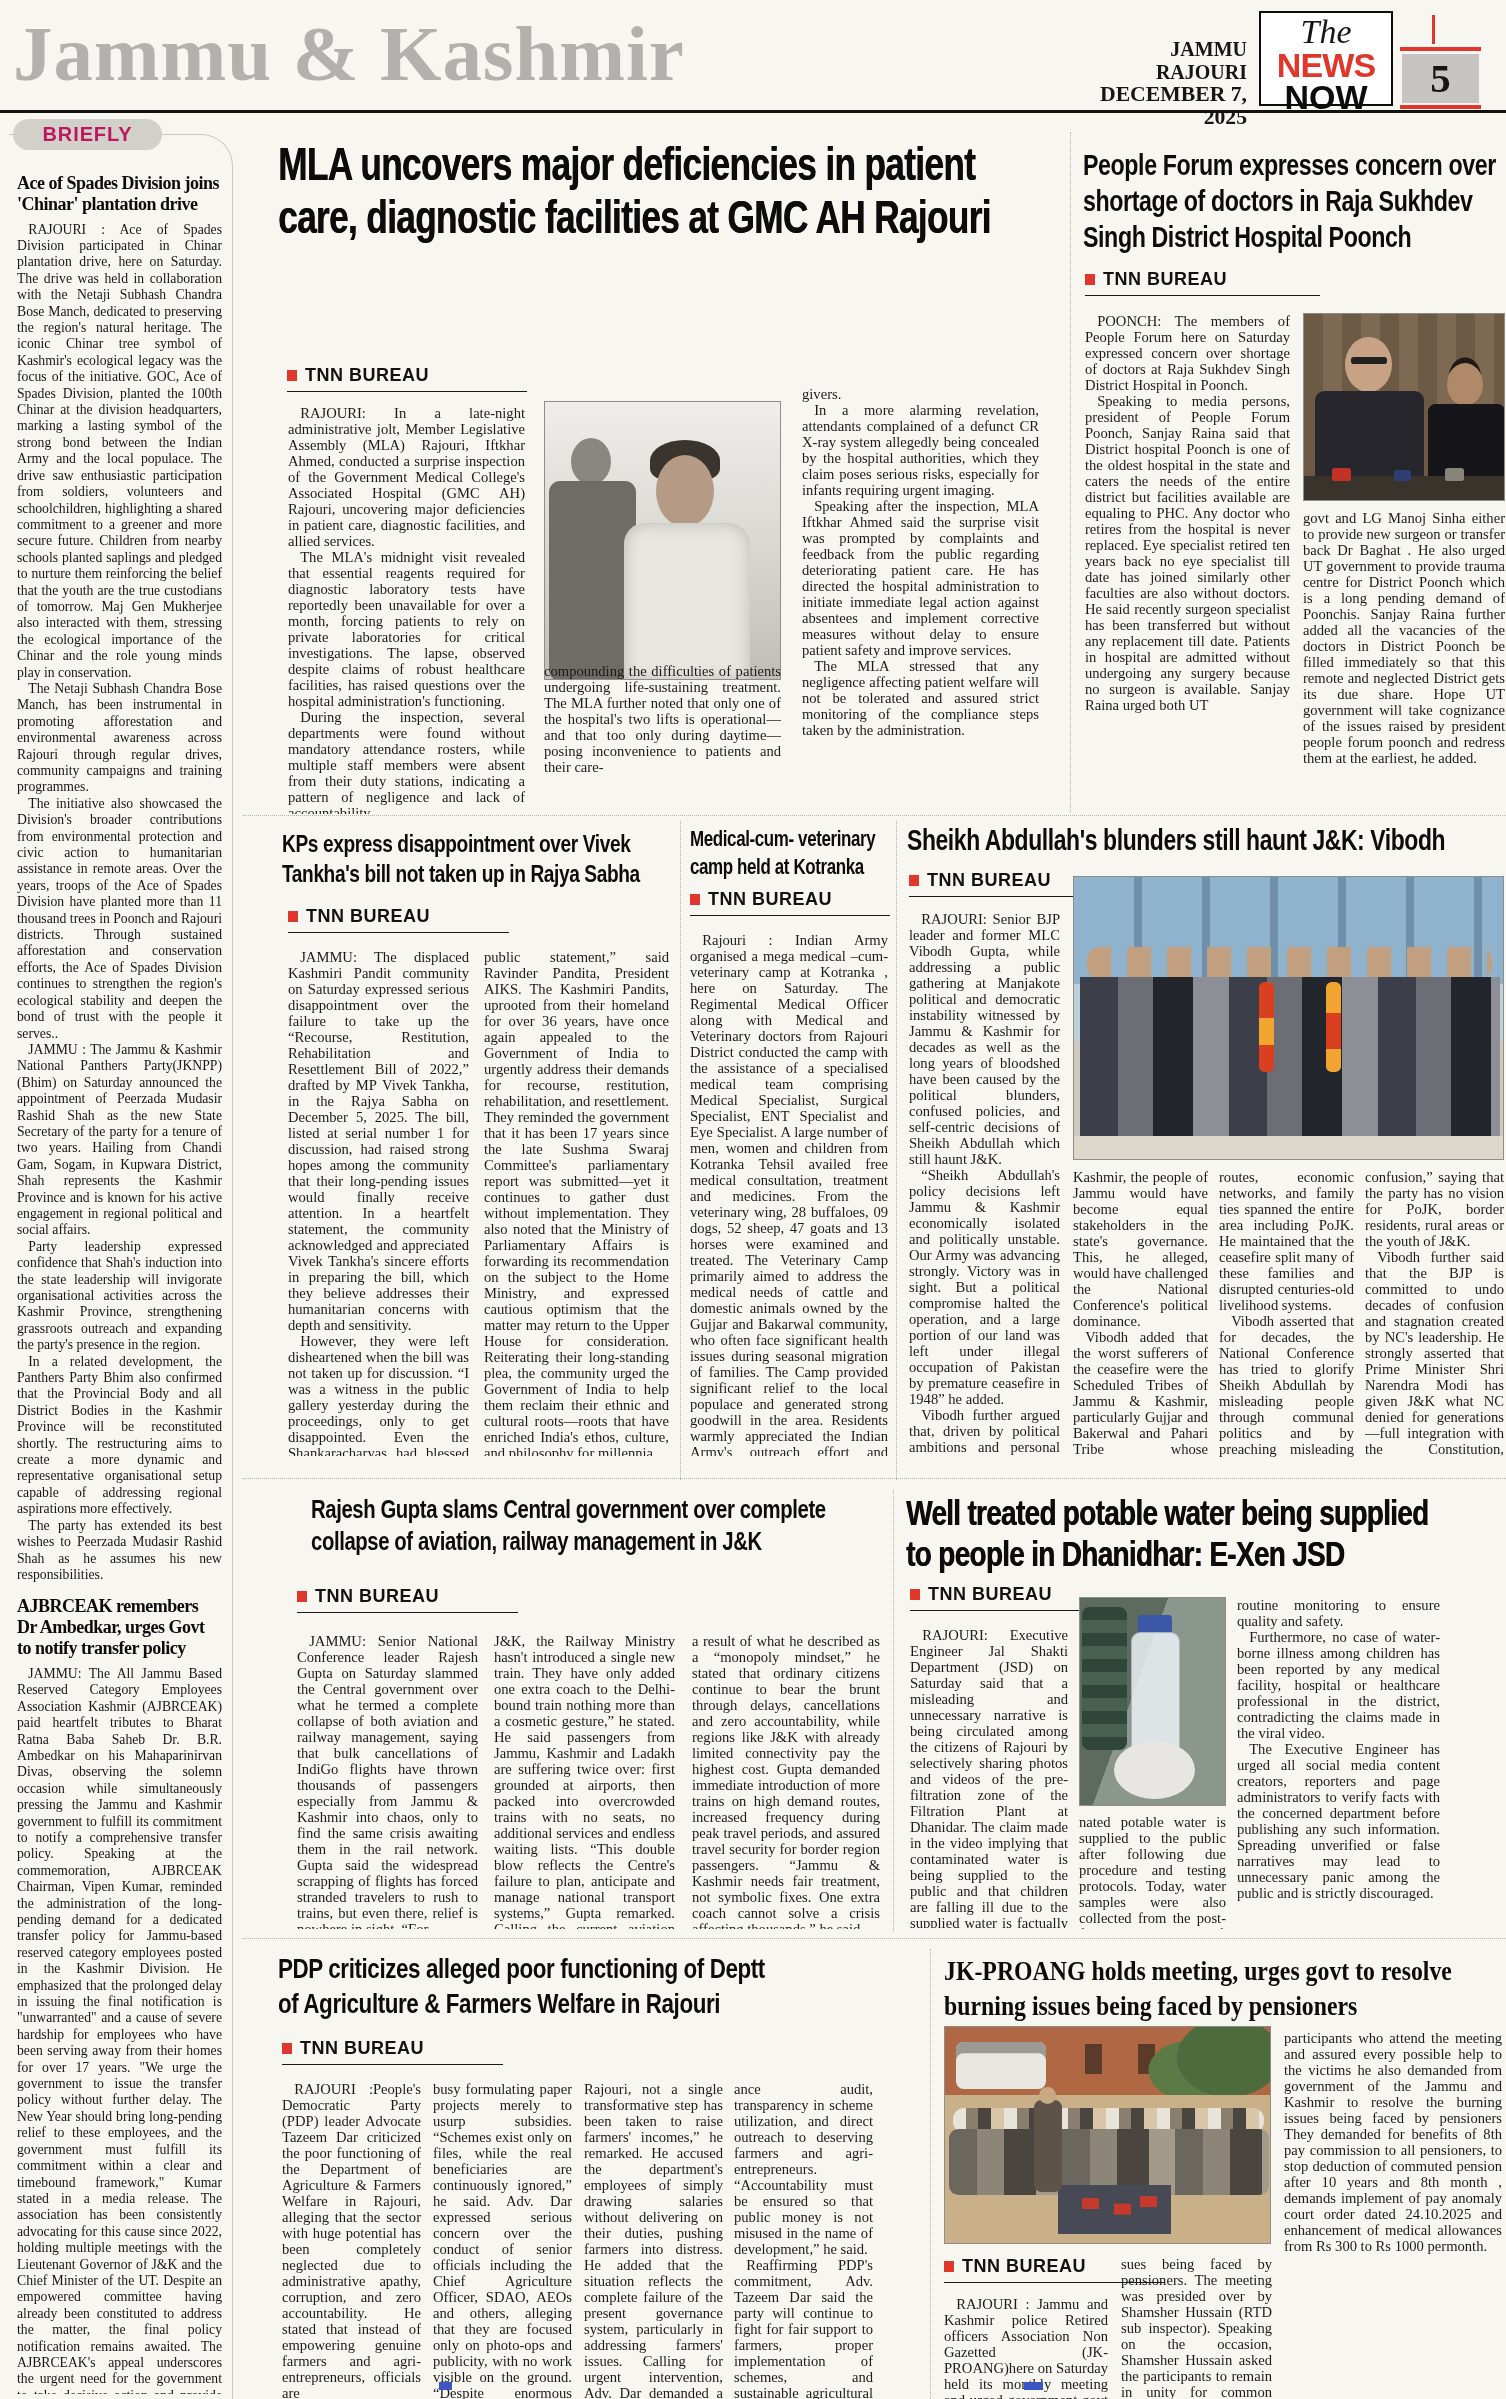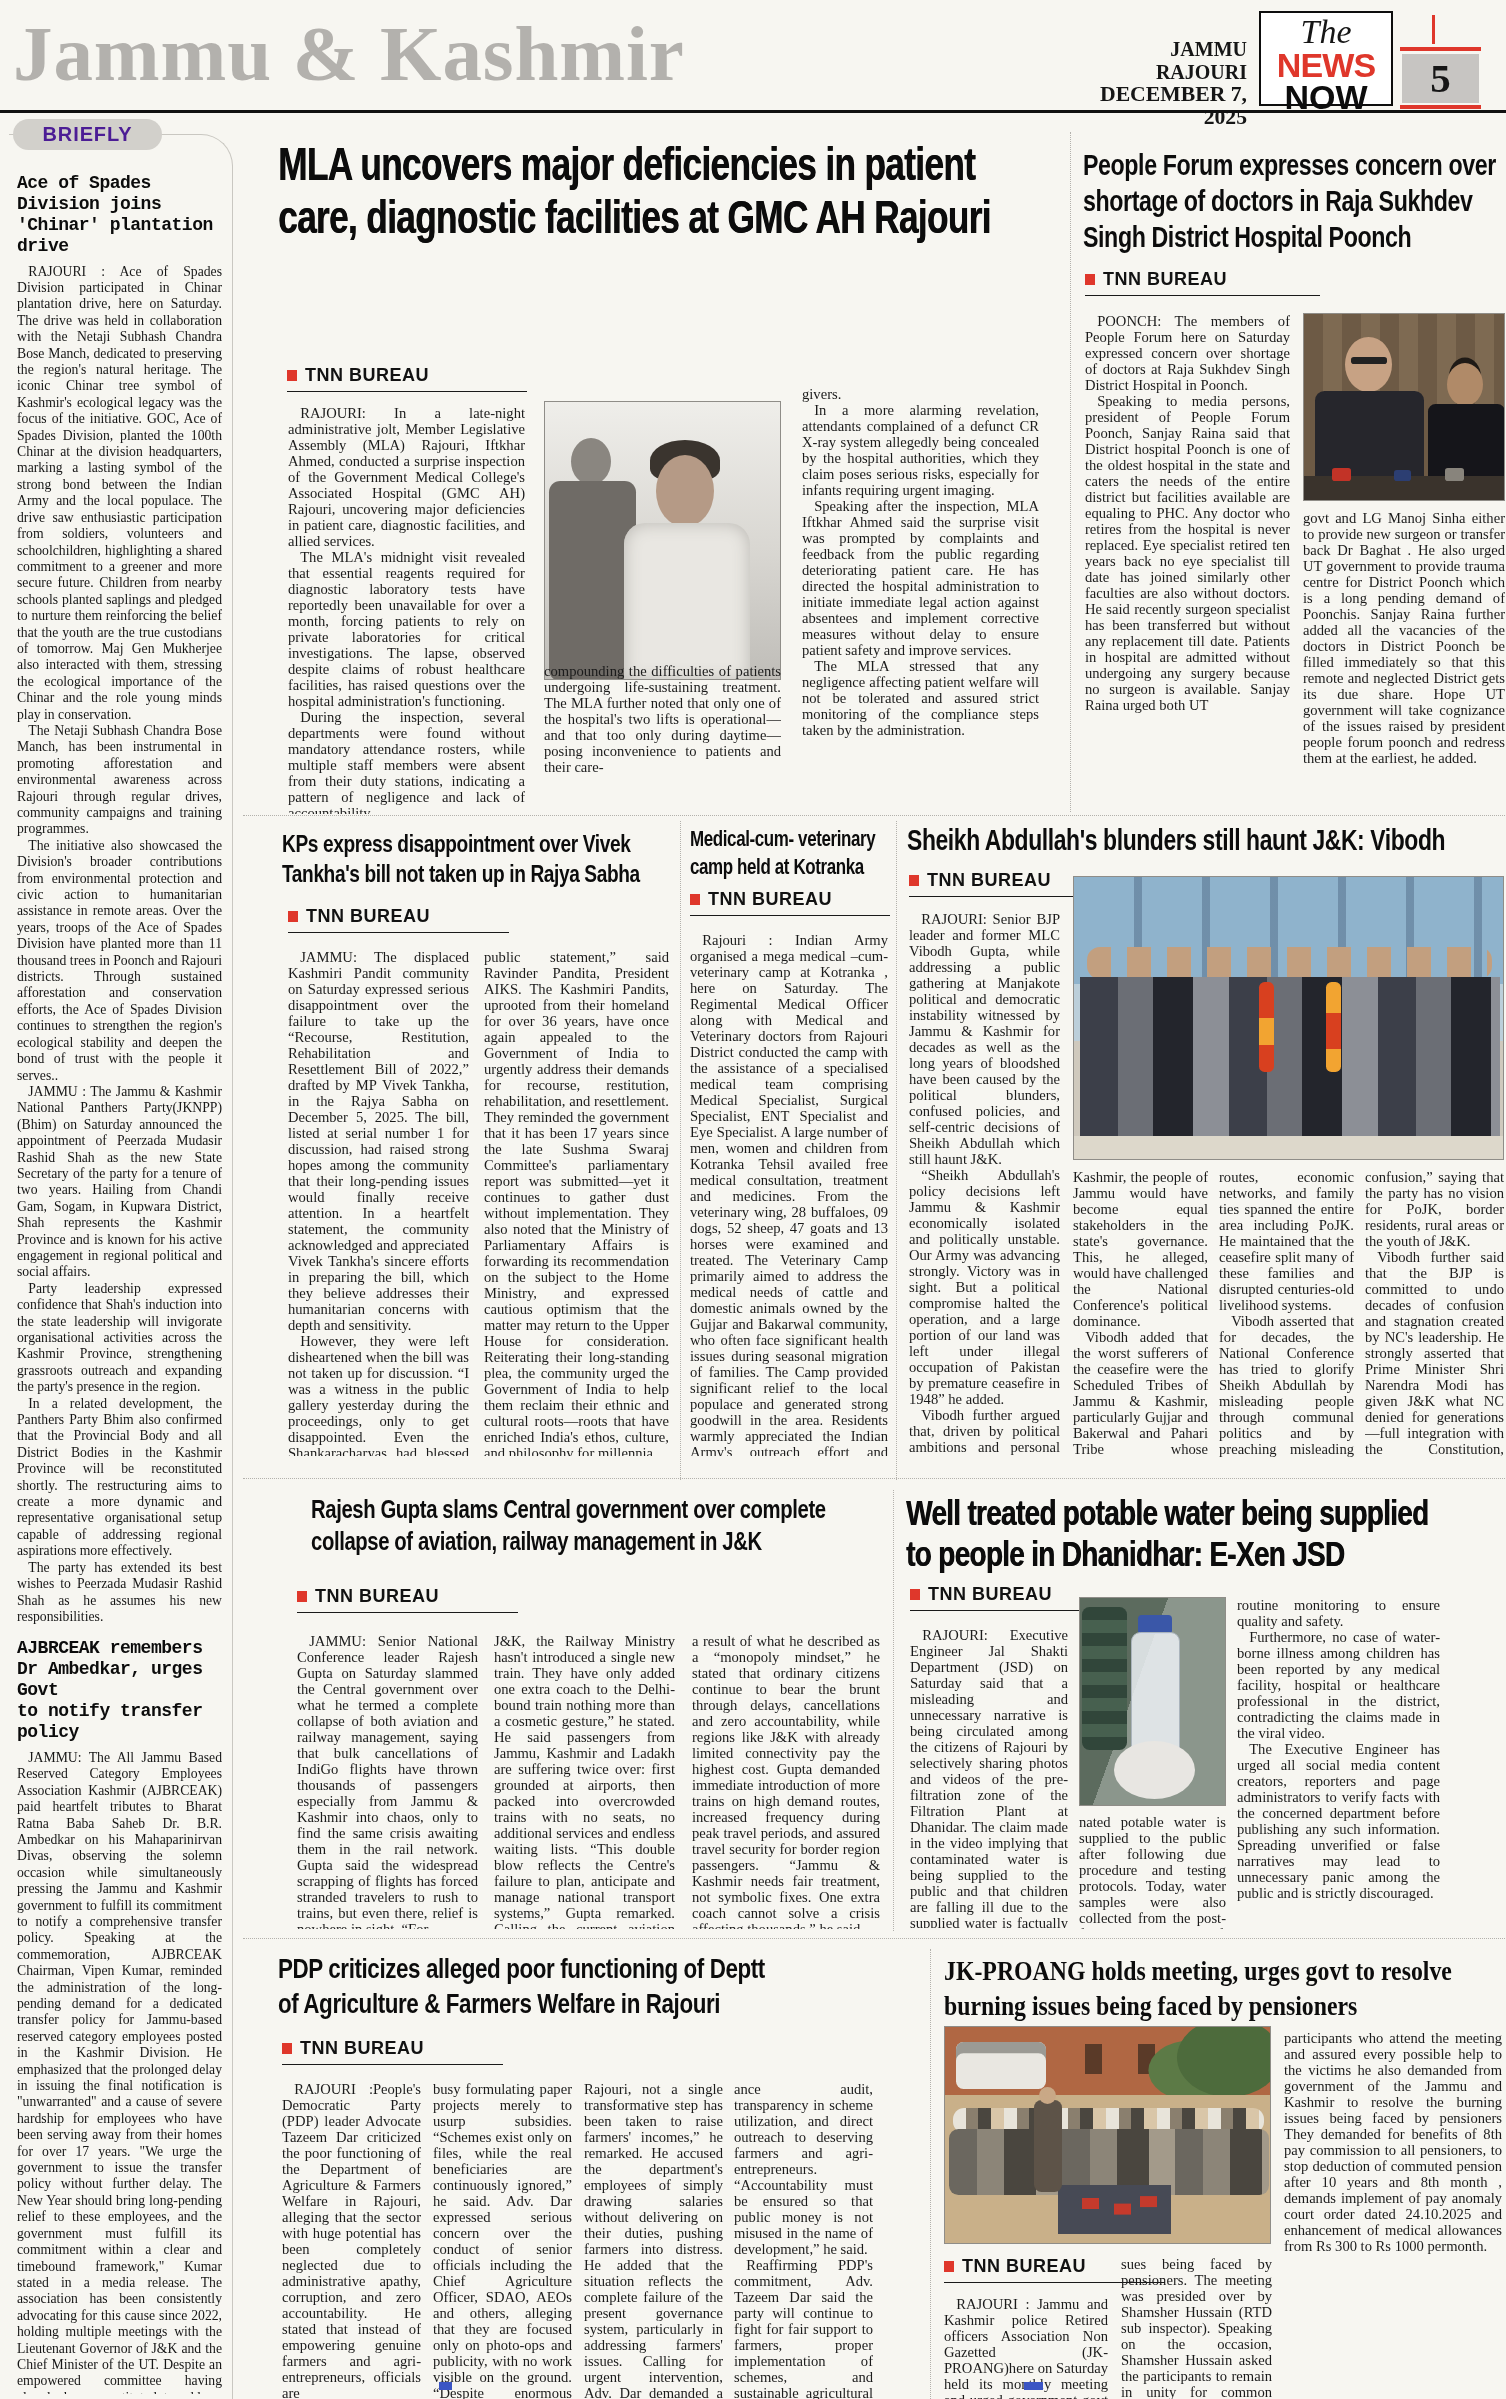--- a/index.html
+++ b/index.html
@@ -35,24 +35,24 @@
             font-family:"Liberation Sans",sans-serif; font-weight:bold; font-size:18px; letter-spacing:0.5px; color:#121212;}
   .byline .sq { width:10.4px; height:10.4px; background:#df372b; display:inline-block; }
 
   
   .bt { font-size:14.6px; line-height:16px; text-align:justify; overflow:hidden; color:#1b1b1b; }
   .bt p { text-indent:12.2px; }
   .bt.cont p:first-child { text-indent:0; }
 
   
   .bpill { background:#d2d0cb; border-radius:16px; display:flex; align-items:center; justify-content:center;
-           font-family:"Liberation Sans",sans-serif; font-weight:bold; font-size:20px; letter-spacing:0.9px; color:#4c1d95; }
+           font-family:"Liberation Sans",sans-serif; font-weight:bold; font-size:20px; letter-spacing:0.9px; color:#be185d; }
   .bframe { border-top:1.9px solid #c9c7c1; border-right:1.9px solid #c9c7c1; border-top-right-radius:32px; }
   .bcontent { overflow:hidden; }
-  .bheading { font-family:Liberation Mono, monospace; font-weight:bold; font-size:18px; line-height:21px;
+  .bheading { font-family:Liberation Serif, serif; font-weight:bold; font-size:18px; line-height:21px;
               letter-spacing:-0.5px; white-space:pre-line; margin:13px 0 6.6px; color:#0c0c0c; }
   .bbody { font-size:13.7px; line-height:16.4px; text-align:justify; }
   .bbody p { text-indent:11.3px; }
 
   .photo { position:absolute; overflow:hidden; border:0.9px solid #8f8d88; background:#d8d6d1; }
   .ph { position:absolute; }
 </style>
 </head>
 <body>
 

